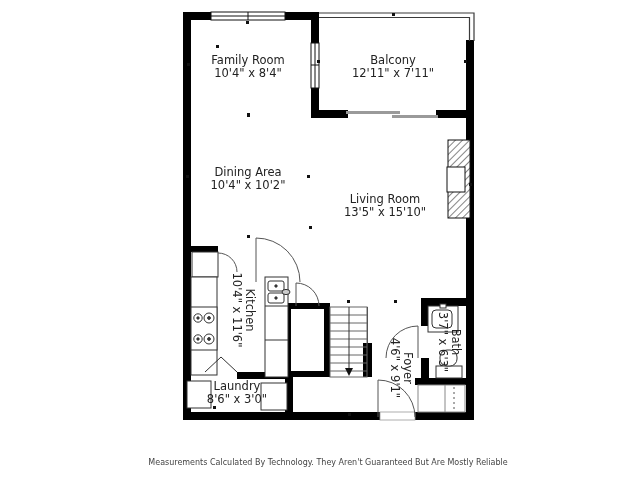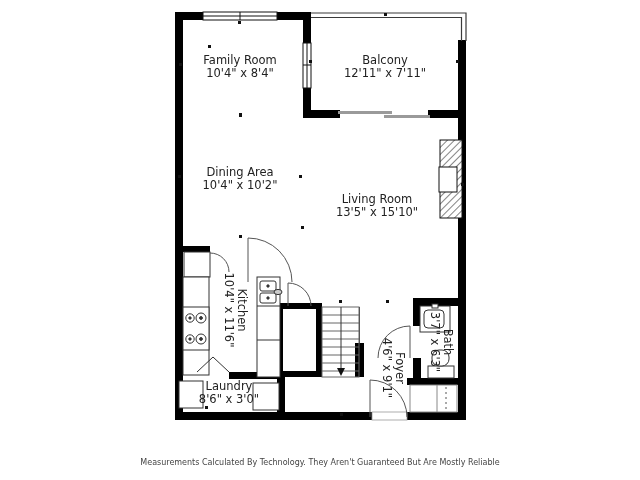--- a/index.html
+++ b/index.html
@@ -1,17 +1,17 @@
 <!DOCTYPE html>
 <html><head>
 <meta charset="utf-8">
 <style>
   html,body{margin:0;padding:0;background:#ffffff;}
   .canvas{position:relative;width:586px;height:480px;background:#fff;overflow:hidden;
-          font-family:"DejaVu Sans","Liberation Sans",sans-serif;}
+          font-family:"DejaVu Sans","Liberation Sans",sans-serif;margin-left:8px;}
   svg{position:absolute;left:0;top:0;}
   text{fill:#222222;}
   .room-name,.room-dims{font-size:11.5px;}
   .disclaimer{font-size:8px;fill:#444444;}
 </style>
 </head>
 <body>
 
 <div class="canvas">
 <svg width="640" height="480" viewBox="0 0 640 480">

